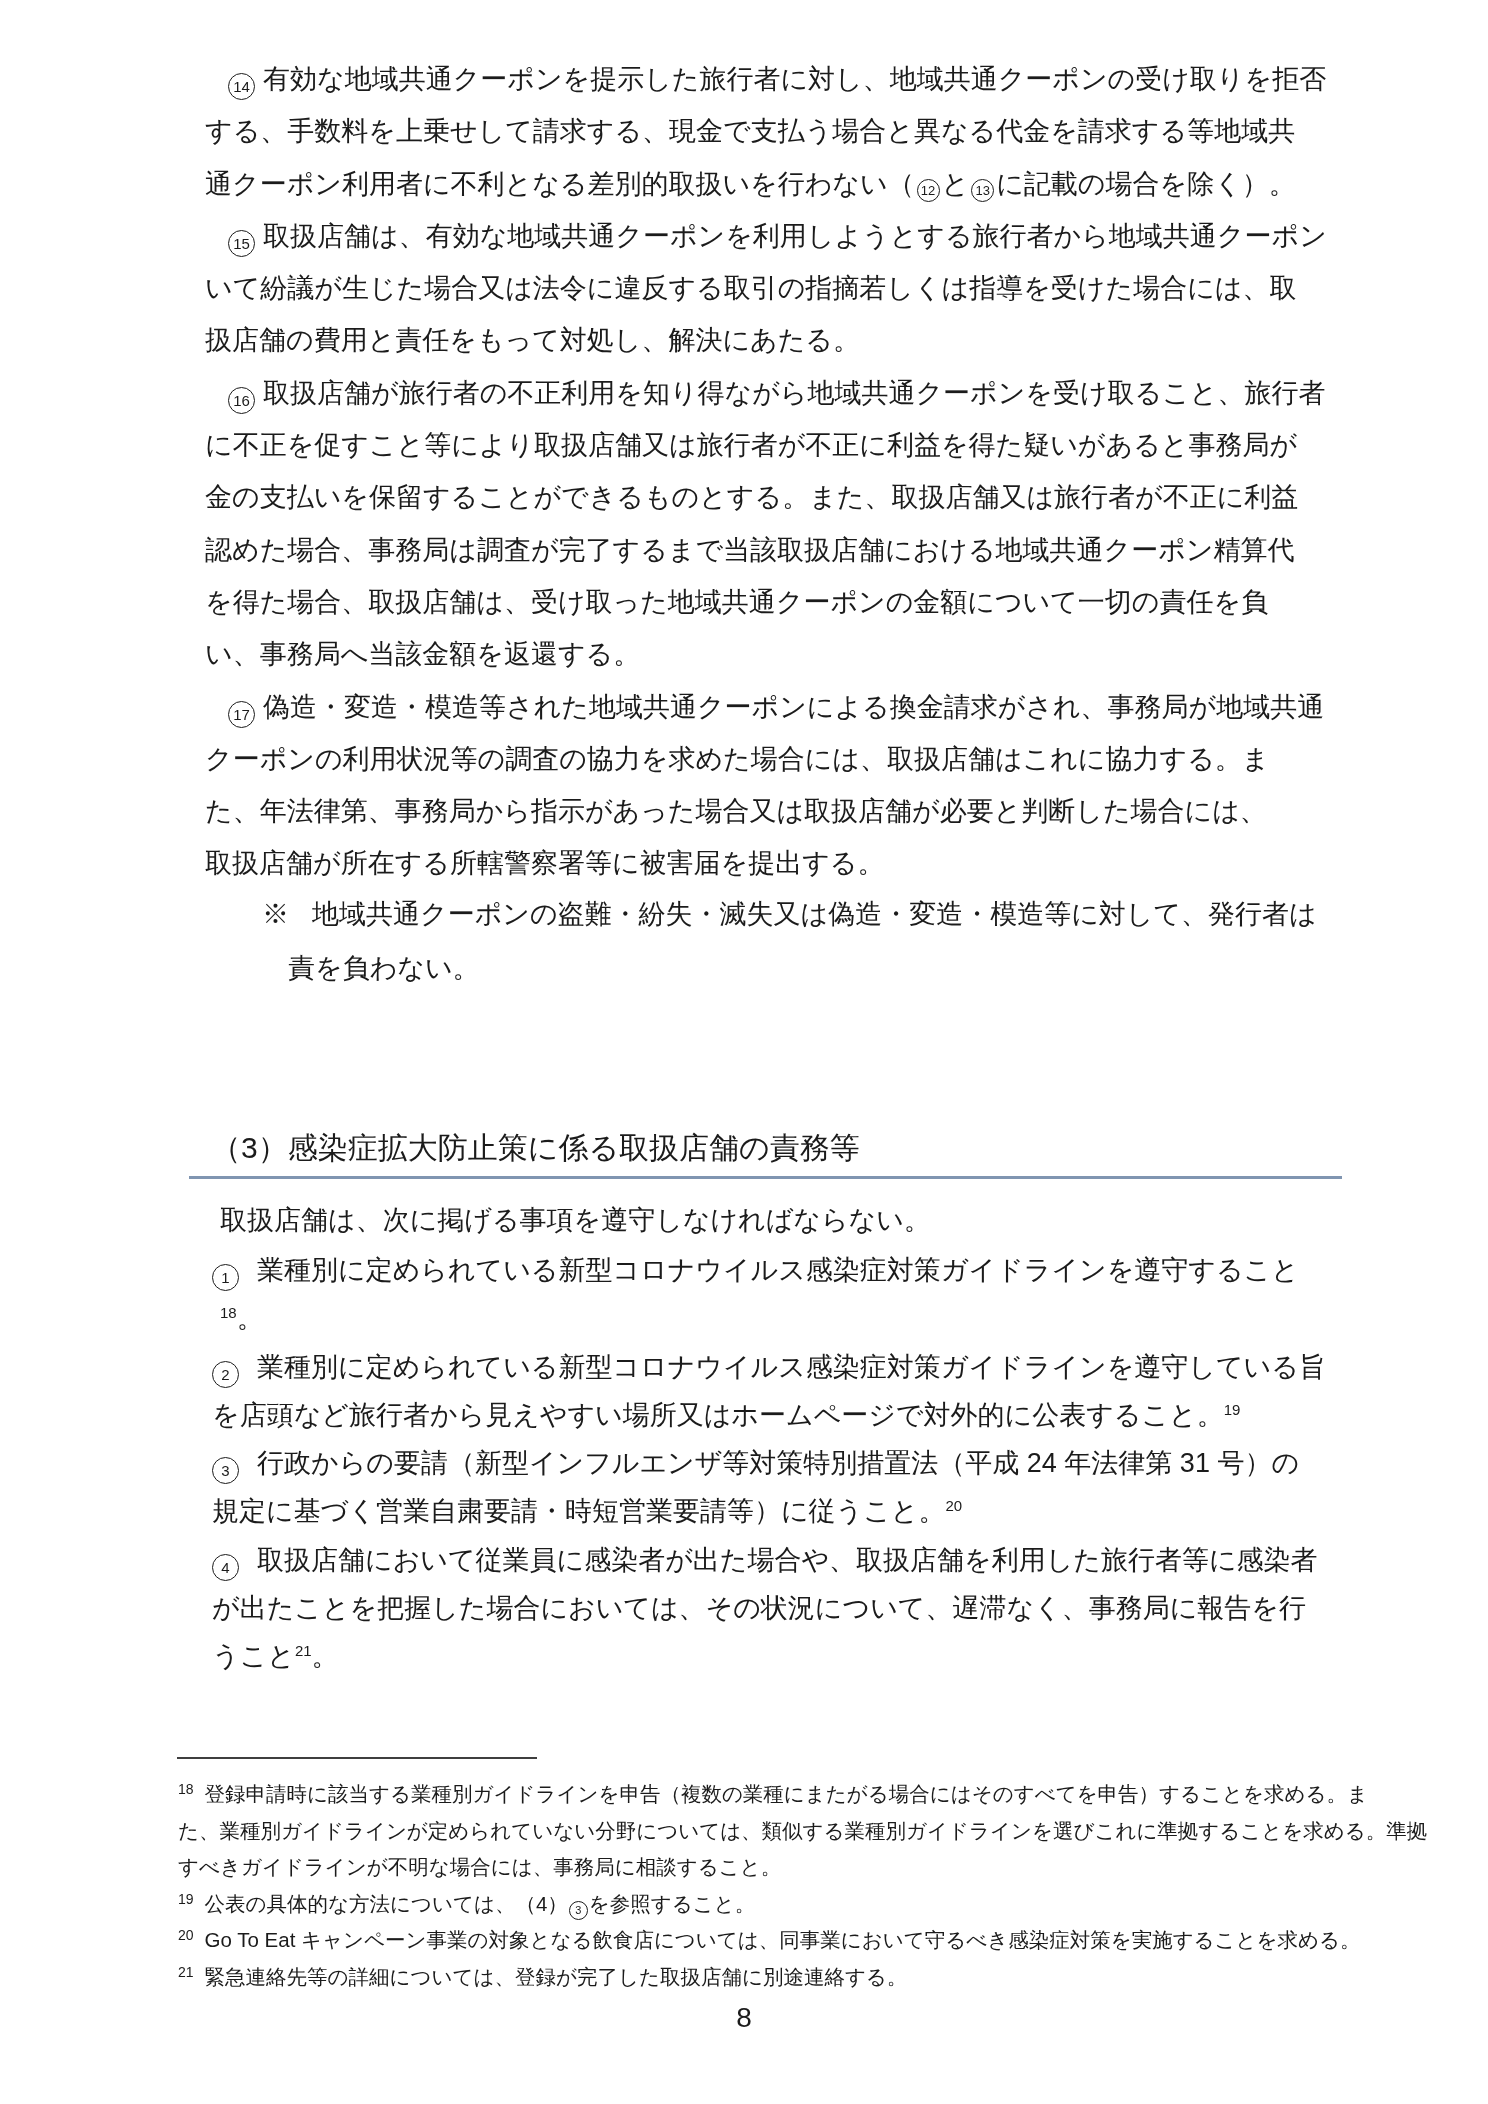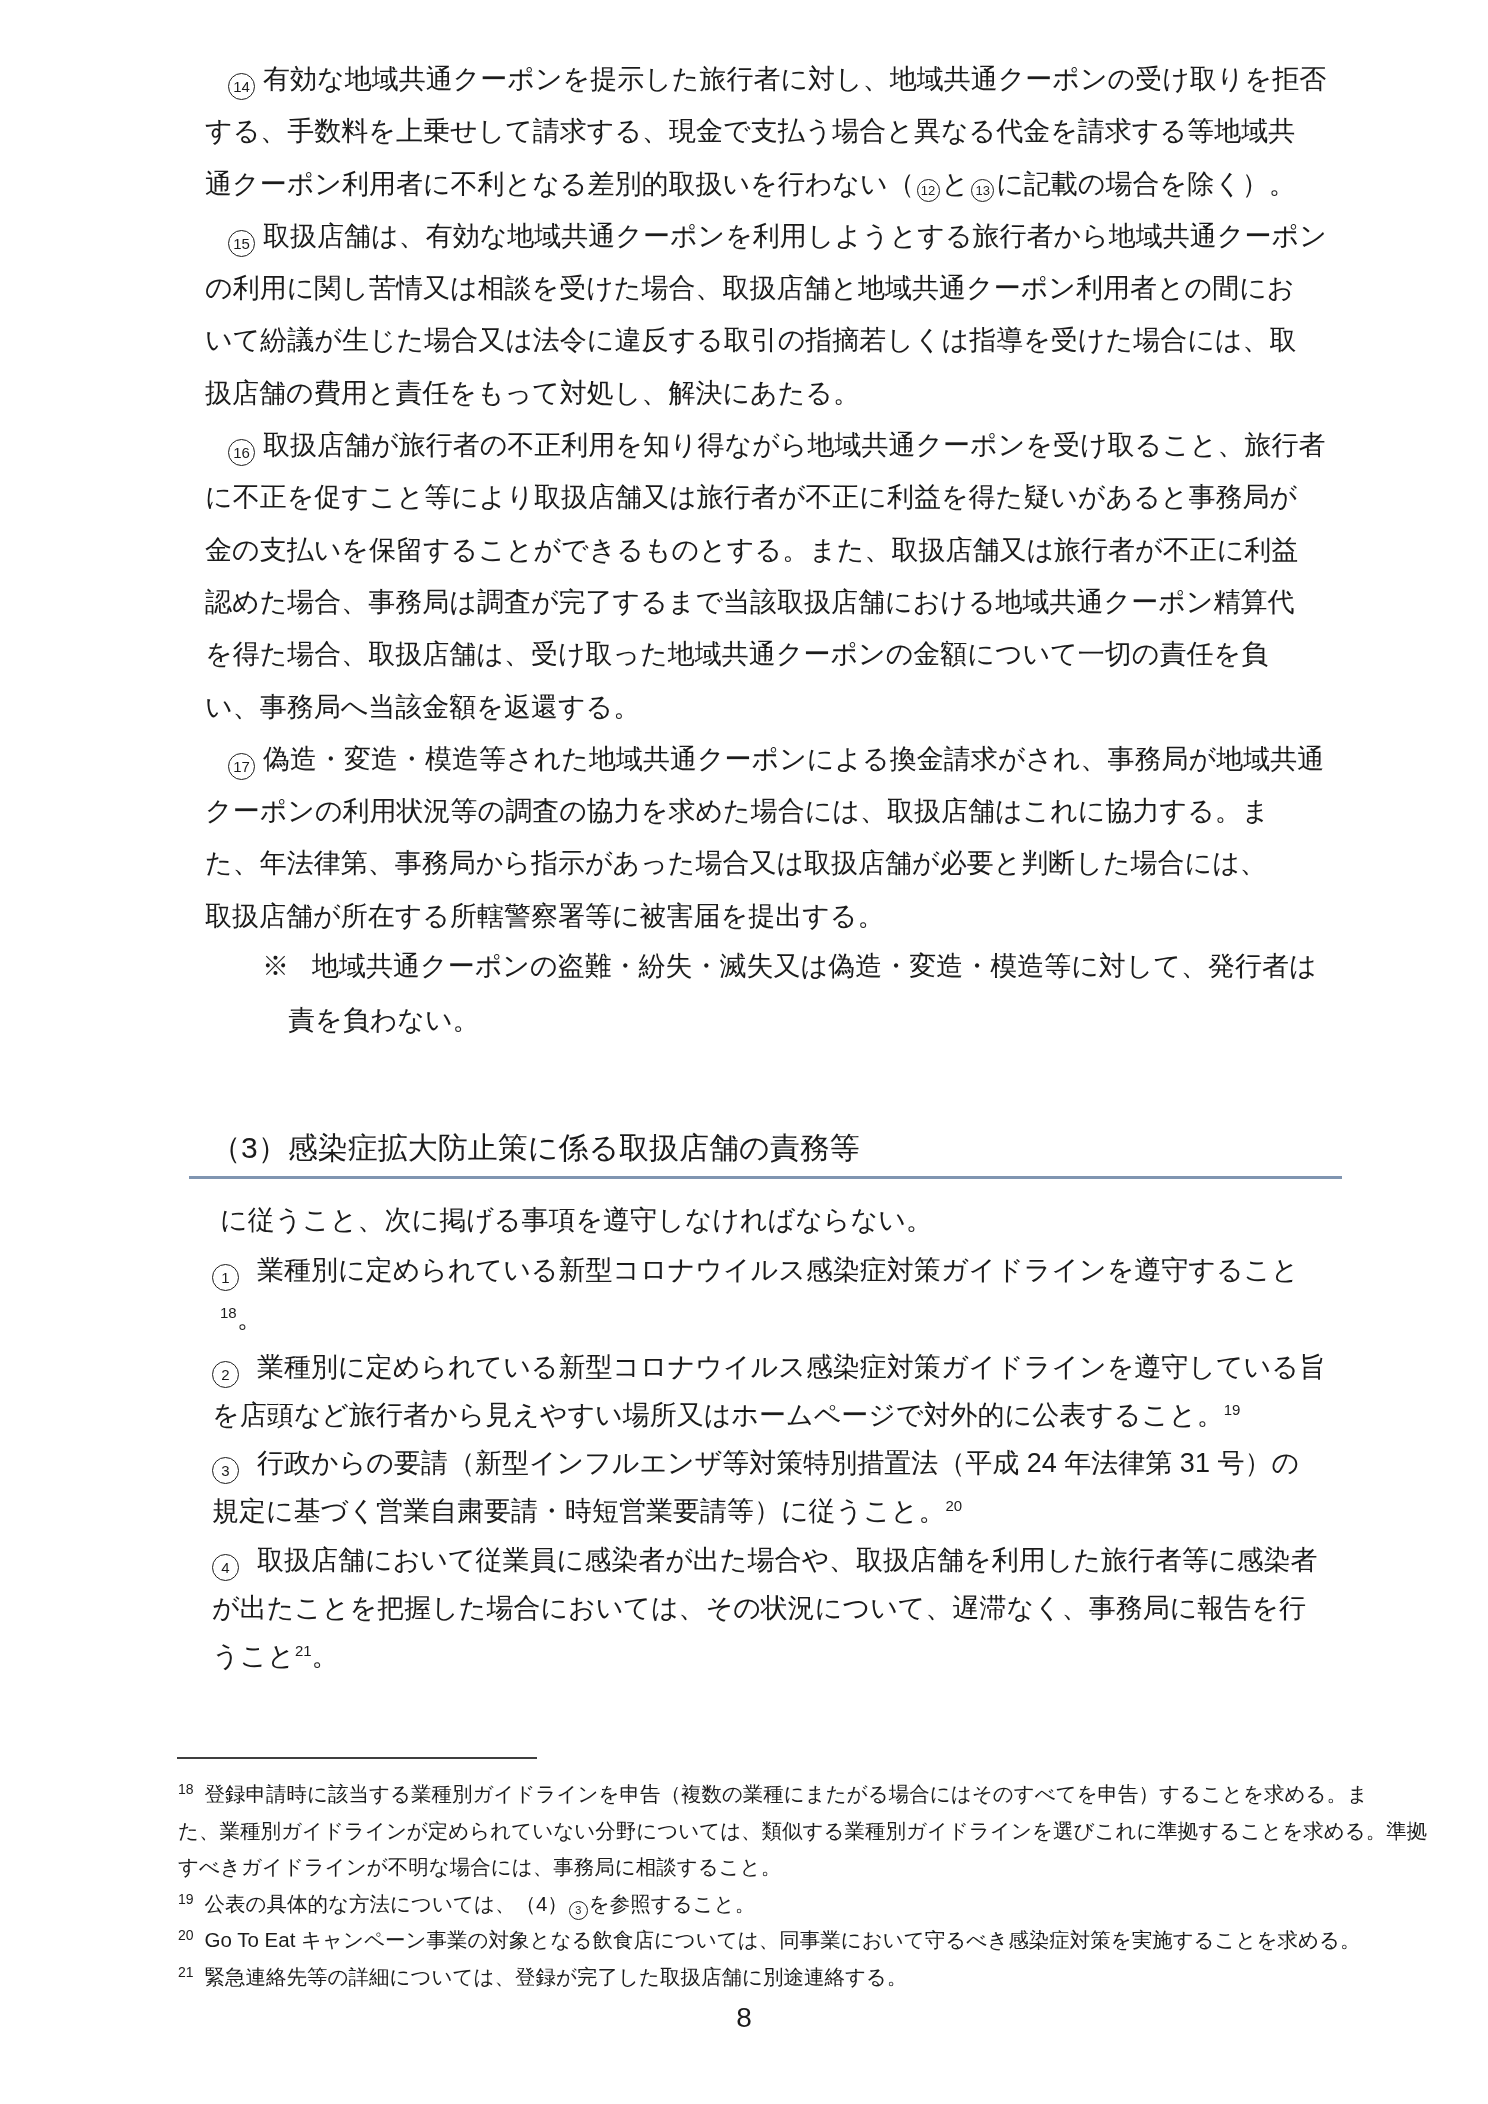--- a/index.html
+++ b/index.html
@@ -63,21 +63,20 @@
 
 <div class="page">
 
   <div class="abs block1">
 
     <div class="ln first"><span class="circ">14</span><span>有効な地域共通クーポンを提示した旅行者に対し、地域共通クーポンの受け取りを拒否</span></div>
     <div class="ln cont"><span>する、手数料を上乗せして請求する、現金で支払う場合と異なる代金を請求する等地域共</span></div>
     <div class="ln cont"><span>通クーポン利用者に不利となる差別的取扱いを行わない（</span><span class="circ-inline">12</span><span>と</span><span class="circ-inline">13</span><span>に記載の場合を除く）。</span></div>
 
     <div class="ln first"><span class="circ">15</span><span>取扱店舗は、有効な地域共通クーポンを利用しようとする旅行者から地域共通クーポン</span></div>
-    <div class="ln cont"><span>の利用に関し苦情又は相談を受けた場合、取扱店舗と地域共通クーポン利用者との間にお</span></div>
     <div class="ln cont"><span>いて紛議が生じた場合又は法令に違反する取引の指摘若しくは指導を受けた場合には、取</span></div>
     <div class="ln cont"><span>扱店舗の費用と責任をもって対処し、解決にあたる。</span></div>
 
     <div class="ln first"><span class="circ">16</span><span>取扱店舗が旅行者の不正利用を知り得ながら地域共通クーポンを受け取ること、旅行者</span></div>
     <div class="ln cont"><span>に不正を促すこと等により取扱店舗又は旅行者が不正に利益を得た疑いがあると事務局が</span></div>
     <div class="ln cont"><span>金の支払いを保留することができるものとする。また、取扱店舗又は旅行者が不正に利益</span></div>
     <div class="ln cont"><span>認めた場合、事務局は調査が完了するまで当該取扱店舗における地域共通クーポン精算代</span></div>
     <div class="ln cont"><span>を得た場合、取扱店舗は、受け取った地域共通クーポンの金額について一切の責任を負</span></div>
     <div class="ln cont"><span>い、事務局へ当該金額を返還する。</span></div>
 
@@ -85,21 +84,21 @@
     <div class="ln cont"><span>クーポンの利用状況等の調査の協力を求めた場合には、取扱店舗はこれに協力する。ま</span></div>
     <div class="ln cont"><span>た、年法律第、事務局から指示があった場合又は取扱店舗が必要と判断した場合には、</span></div>
     <div class="ln cont"><span>取扱店舗が所在する所轄警察署等に被害届を提出する。</span></div>
 
     <div class="ln notefirst"><span class="note-marker">※</span><span>地域共通クーポンの盗難・紛失・滅失又は偽造・変造・模造等に対して、発行者は</span></div>
     <div class="ln notecont"><span>責を負わない。</span></div>
   </div>
 
   <div class="abs heading"><span>（3）感染症拡大防止策に係る取扱店舗の責務等</span></div>
   <div class="abs rule"></div>
-  <div class="abs intro"><span>に従うこと、次に掲げる事項を遵守しなければならない。</span></div>
+  <div class="abs intro"><span>取扱店舗は、次に掲げる事項を遵守しなければならない。</span></div>
 
   <div class="abs block2">
 
     <div class="ln2 first2"><span class="circ">1</span><span>業種別に定められている新型コロナウイルス感染症対策ガイドラインを遵守すること</span></div>
     <div class="ln2 supline"><sup class="s">18</sup><span>。</span></div>
 
     <div class="ln2 first2"><span class="circ">2</span><span>業種別に定められている新型コロナウイルス感染症対策ガイドラインを遵守している旨</span></div>
     <div class="ln2 cont2"><span>を店頭など旅行者から見えやすい場所又はホームページで対外的に公表すること。</span><sup class="s">19</sup></div>
 
     <div class="ln2 first2"><span class="circ">3</span><span>行政からの要請（新型インフルエンザ等対策特別措置法（平成 24 年法律第 31 号）の</span></div>

